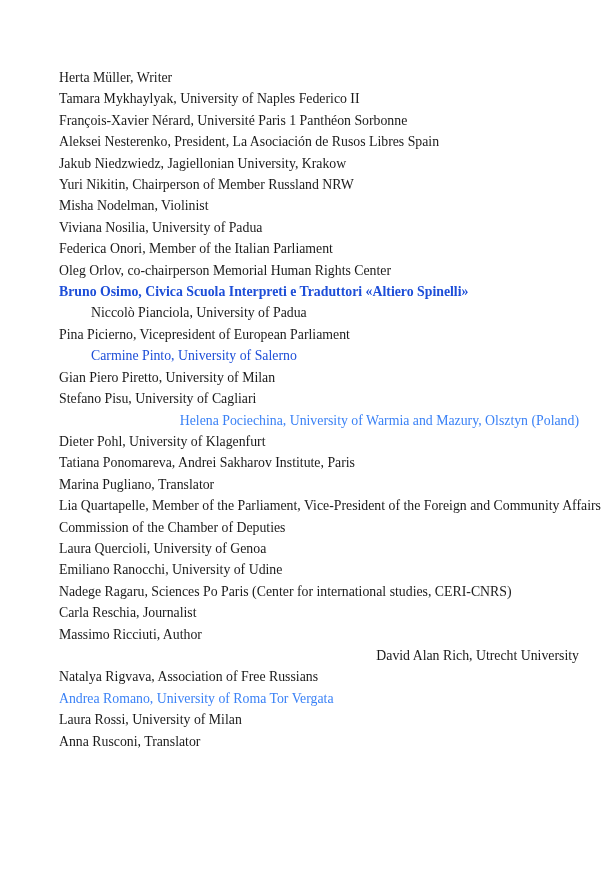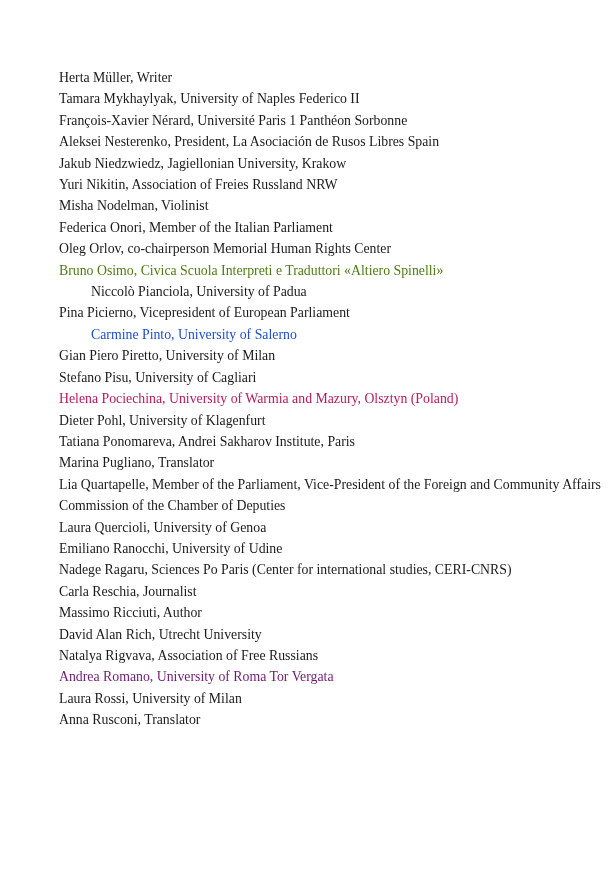--- a/index.html
+++ b/index.html
@@ -41,40 +41,41 @@
 </head>
 <body style="background: rgb(255, 255, 255);">
 
 <div class="doc-page">
   <div class="doc-body">
       <p class="doc-line" style="color: rgb(26, 26, 26);">Herta Müller, Writer</p>
       <p class="doc-line" style="color: rgb(26, 26, 26);">Tamara Mykhaylyak, University of Naples Federico II</p>
       <p class="doc-line" style="color: rgb(26, 26, 26);">François-Xavier Nérard, Université Paris 1 Panthéon Sorbonne</p>
       <p class="doc-line" style="color: rgb(26, 26, 26);">Aleksei Nesterenko, President, La Asociación de Rusos Libres Spain</p>
       <p class="doc-line" style="color: rgb(26, 26, 26);">Jakub Niedzwiedz, Jagiellonian University, Krakow</p>
-      <p class="doc-line" style="color: rgb(26, 26, 26);">Yuri Nikitin, Association of Freies Russland NRW</p>
+      <p class="doc-line" style="color: rgb(26, 26, 26);">Yuri Nikitin, Chairperson of Member Russland NRW</p>
       <p class="doc-line" style="color: rgb(26, 26, 26);">Misha Nodelman, Violinist</p>
+      <p class="doc-line" style="color: rgb(26, 26, 26);">Viviana Nosilia, University of Padua</p>
       <p class="doc-line" style="color: rgb(26, 26, 26);">Federica Onori, Member of the Italian Parliament</p>
       <p class="doc-line" style="color: rgb(26, 26, 26);">Oleg Orlov, co-chairperson Memorial Human Rights Center</p>
-      <p class="doc-line" style="color: #4d7c0f;">Bruno Osimo, Civica Scuola Interpreti e Traduttori «Altiero Spinelli»</p>
+      <p class="doc-line" style="color: #1d4ed8; font-weight: bold;">Bruno Osimo, Civica Scuola Interpreti e Traduttori «Altiero Spinelli»</p>
       <p class="doc-line" style="color: rgb(26, 26, 26); margin-left: 32px;">Niccolò Pianciola, University of Padua</p>
       <p class="doc-line" style="color: rgb(26, 26, 26);">Pina Picierno, Vicepresident of European Parliament</p>
       <p class="doc-line" style="color: #1d4ed8; margin-left: 32px;">Carmine Pinto, University of Salerno</p>
       <p class="doc-line" style="color: rgb(26, 26, 26);">Gian Piero Piretto, University of Milan</p>
       <p class="doc-line" style="color: rgb(26, 26, 26);">Stefano Pisu, University of Cagliari</p>
-      <p class="doc-line" style="color: #be185d;">Helena Pociechina, University of Warmia and Mazury, Olsztyn (Poland)</p>
+      <p class="doc-line" style="color: #3b82f6; text-align: right;">Helena Pociechina, University of Warmia and Mazury, Olsztyn (Poland)</p>
       <p class="doc-line" style="color: rgb(26, 26, 26);">Dieter Pohl, University of Klagenfurt</p>
       <p class="doc-line" style="color: rgb(26, 26, 26);">Tatiana Ponomareva, Andrei Sakharov Institute, Paris</p>
       <p class="doc-line" style="color: rgb(26, 26, 26);">Marina Pugliano, Translator</p>
       <p class="doc-line" style="color: rgb(26, 26, 26);">Lia Quartapelle, Member of the Parliament, Vice-President of the Foreign and Community Affairs</p>
       <p class="doc-line" style="color: rgb(26, 26, 26);">Commission of the Chamber of Deputies</p>
       <p class="doc-line" style="color: rgb(26, 26, 26);">Laura Quercioli, University of Genoa</p>
       <p class="doc-line" style="color: rgb(26, 26, 26);">Emiliano Ranocchi, University of Udine</p>
       <p class="doc-line" style="color: rgb(26, 26, 26);">Nadege Ragaru, Sciences Po Paris (Center for international studies, CERI-CNRS)</p>
       <p class="doc-line" style="color: rgb(26, 26, 26);">Carla Reschia, Journalist</p>
       <p class="doc-line" style="color: rgb(26, 26, 26);">Massimo Ricciuti, Author</p>
-      <p class="doc-line" style="color: rgb(26, 26, 26);">David Alan Rich, Utrecht University</p>
+      <p class="doc-line" style="color: rgb(26, 26, 26); text-align: right;">David Alan Rich, Utrecht University</p>
       <p class="doc-line" style="color: rgb(26, 26, 26);">Natalya Rigvava, Association of Free Russians</p>
-      <p class="doc-line" style="color: #701a75;">Andrea Romano, University of Roma Tor Vergata</p>
+      <p class="doc-line" style="color: #3b82f6;">Andrea Romano, University of Roma Tor Vergata</p>
       <p class="doc-line" style="color: rgb(26, 26, 26);">Laura Rossi, University of Milan</p>
       <p class="doc-line" style="color: rgb(26, 26, 26);">Anna Rusconi, Translator</p>
     </div>
 </div>
 
 </body></html>

